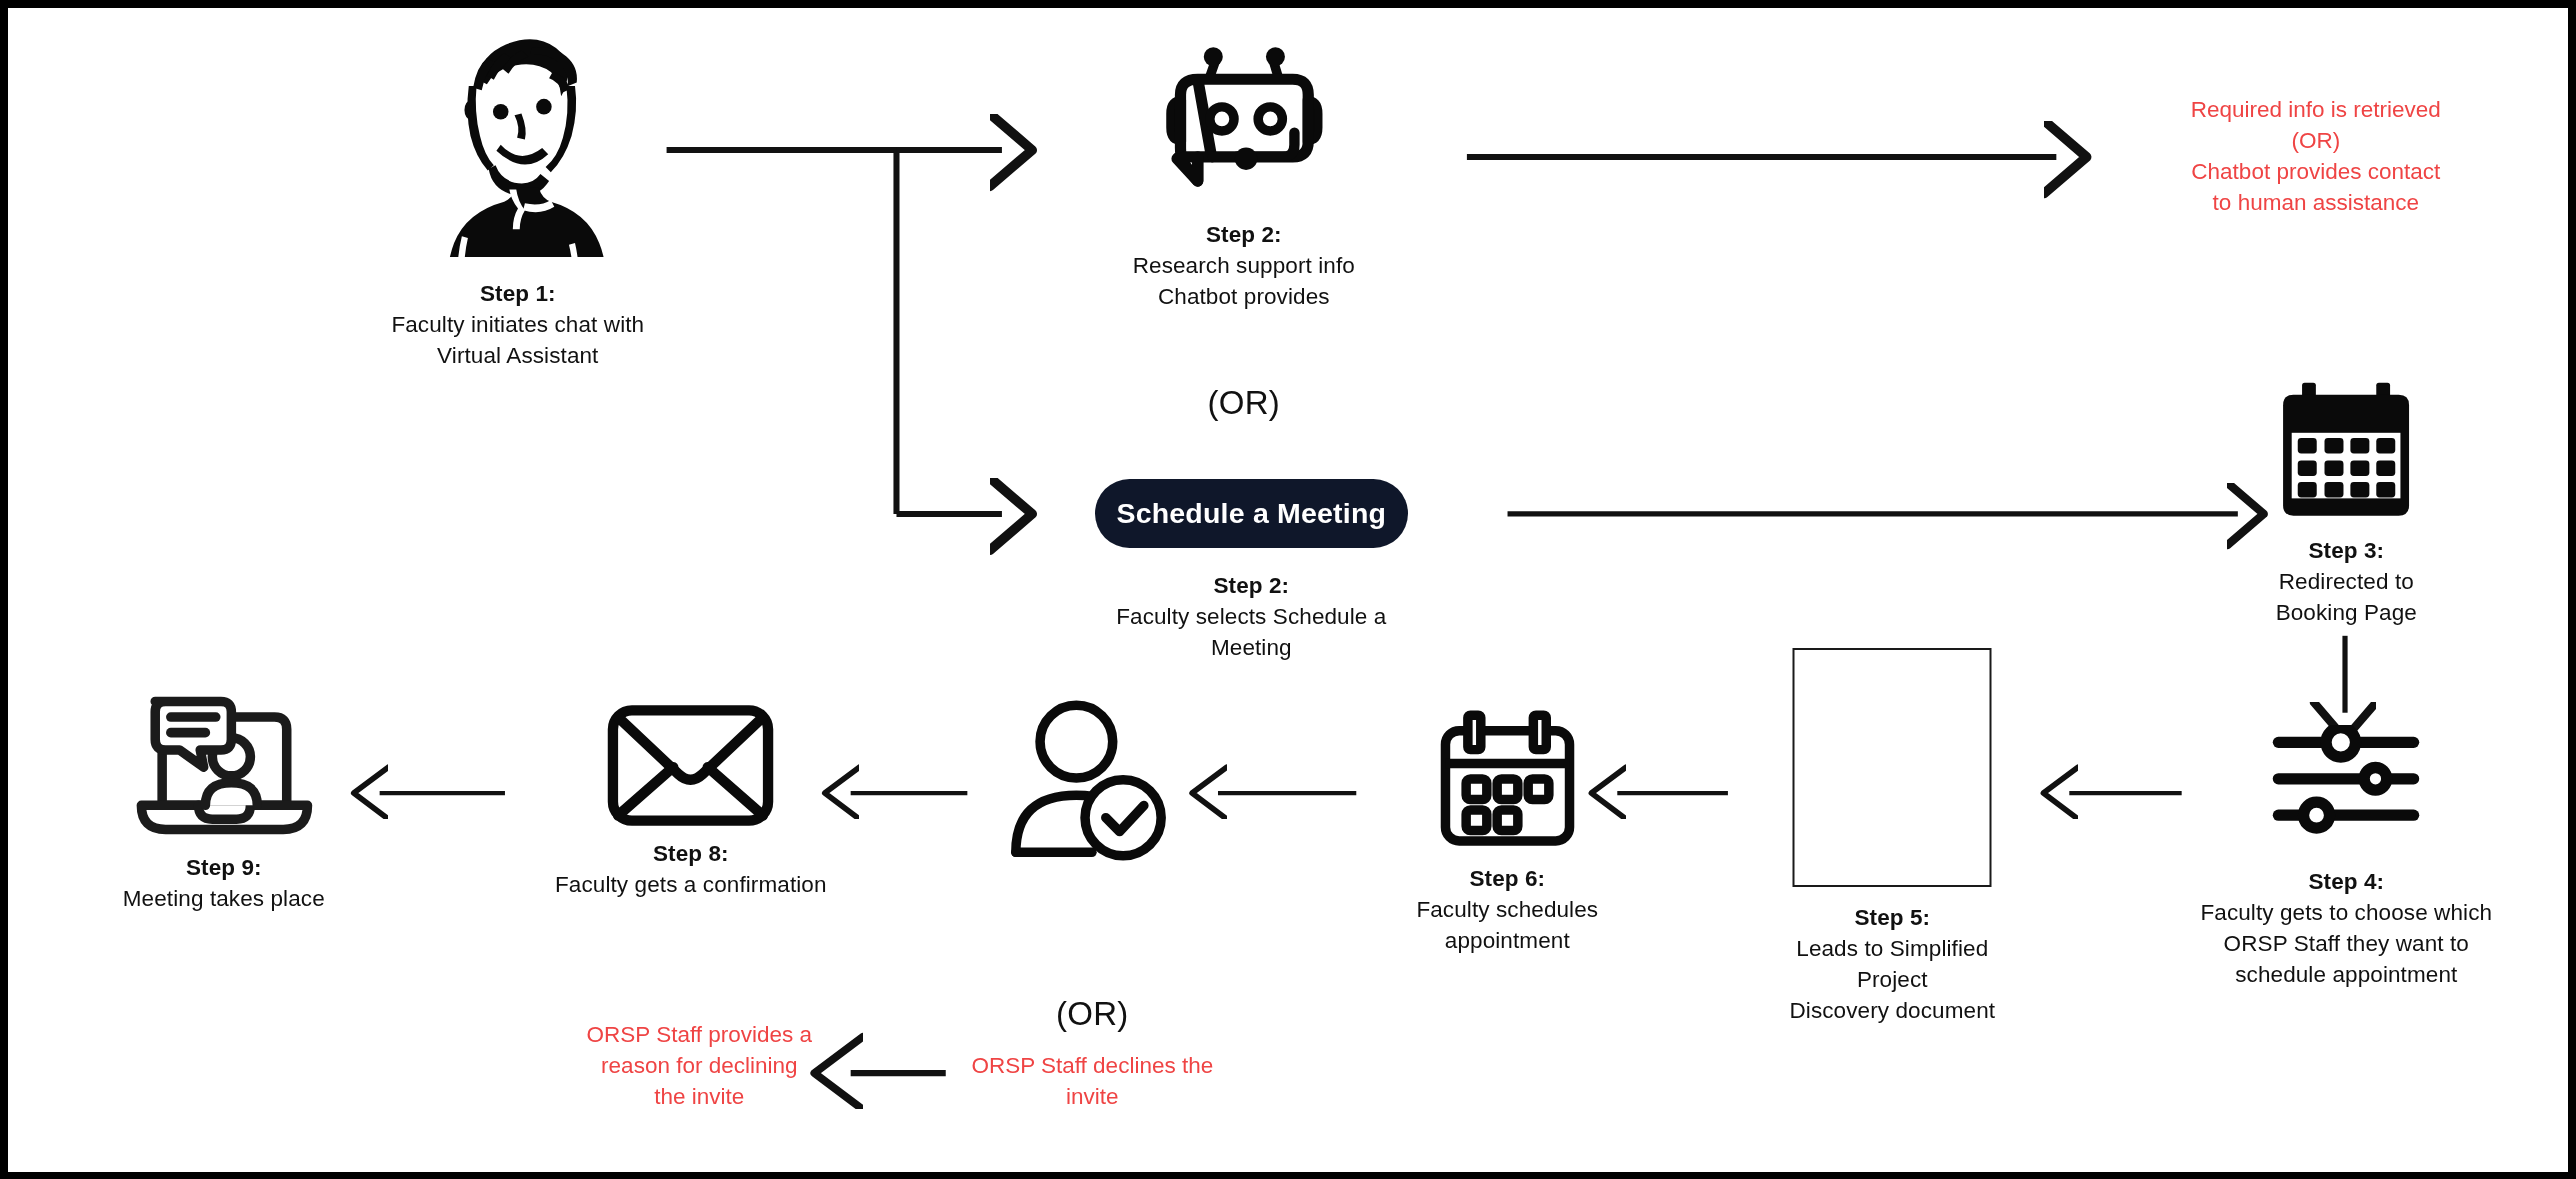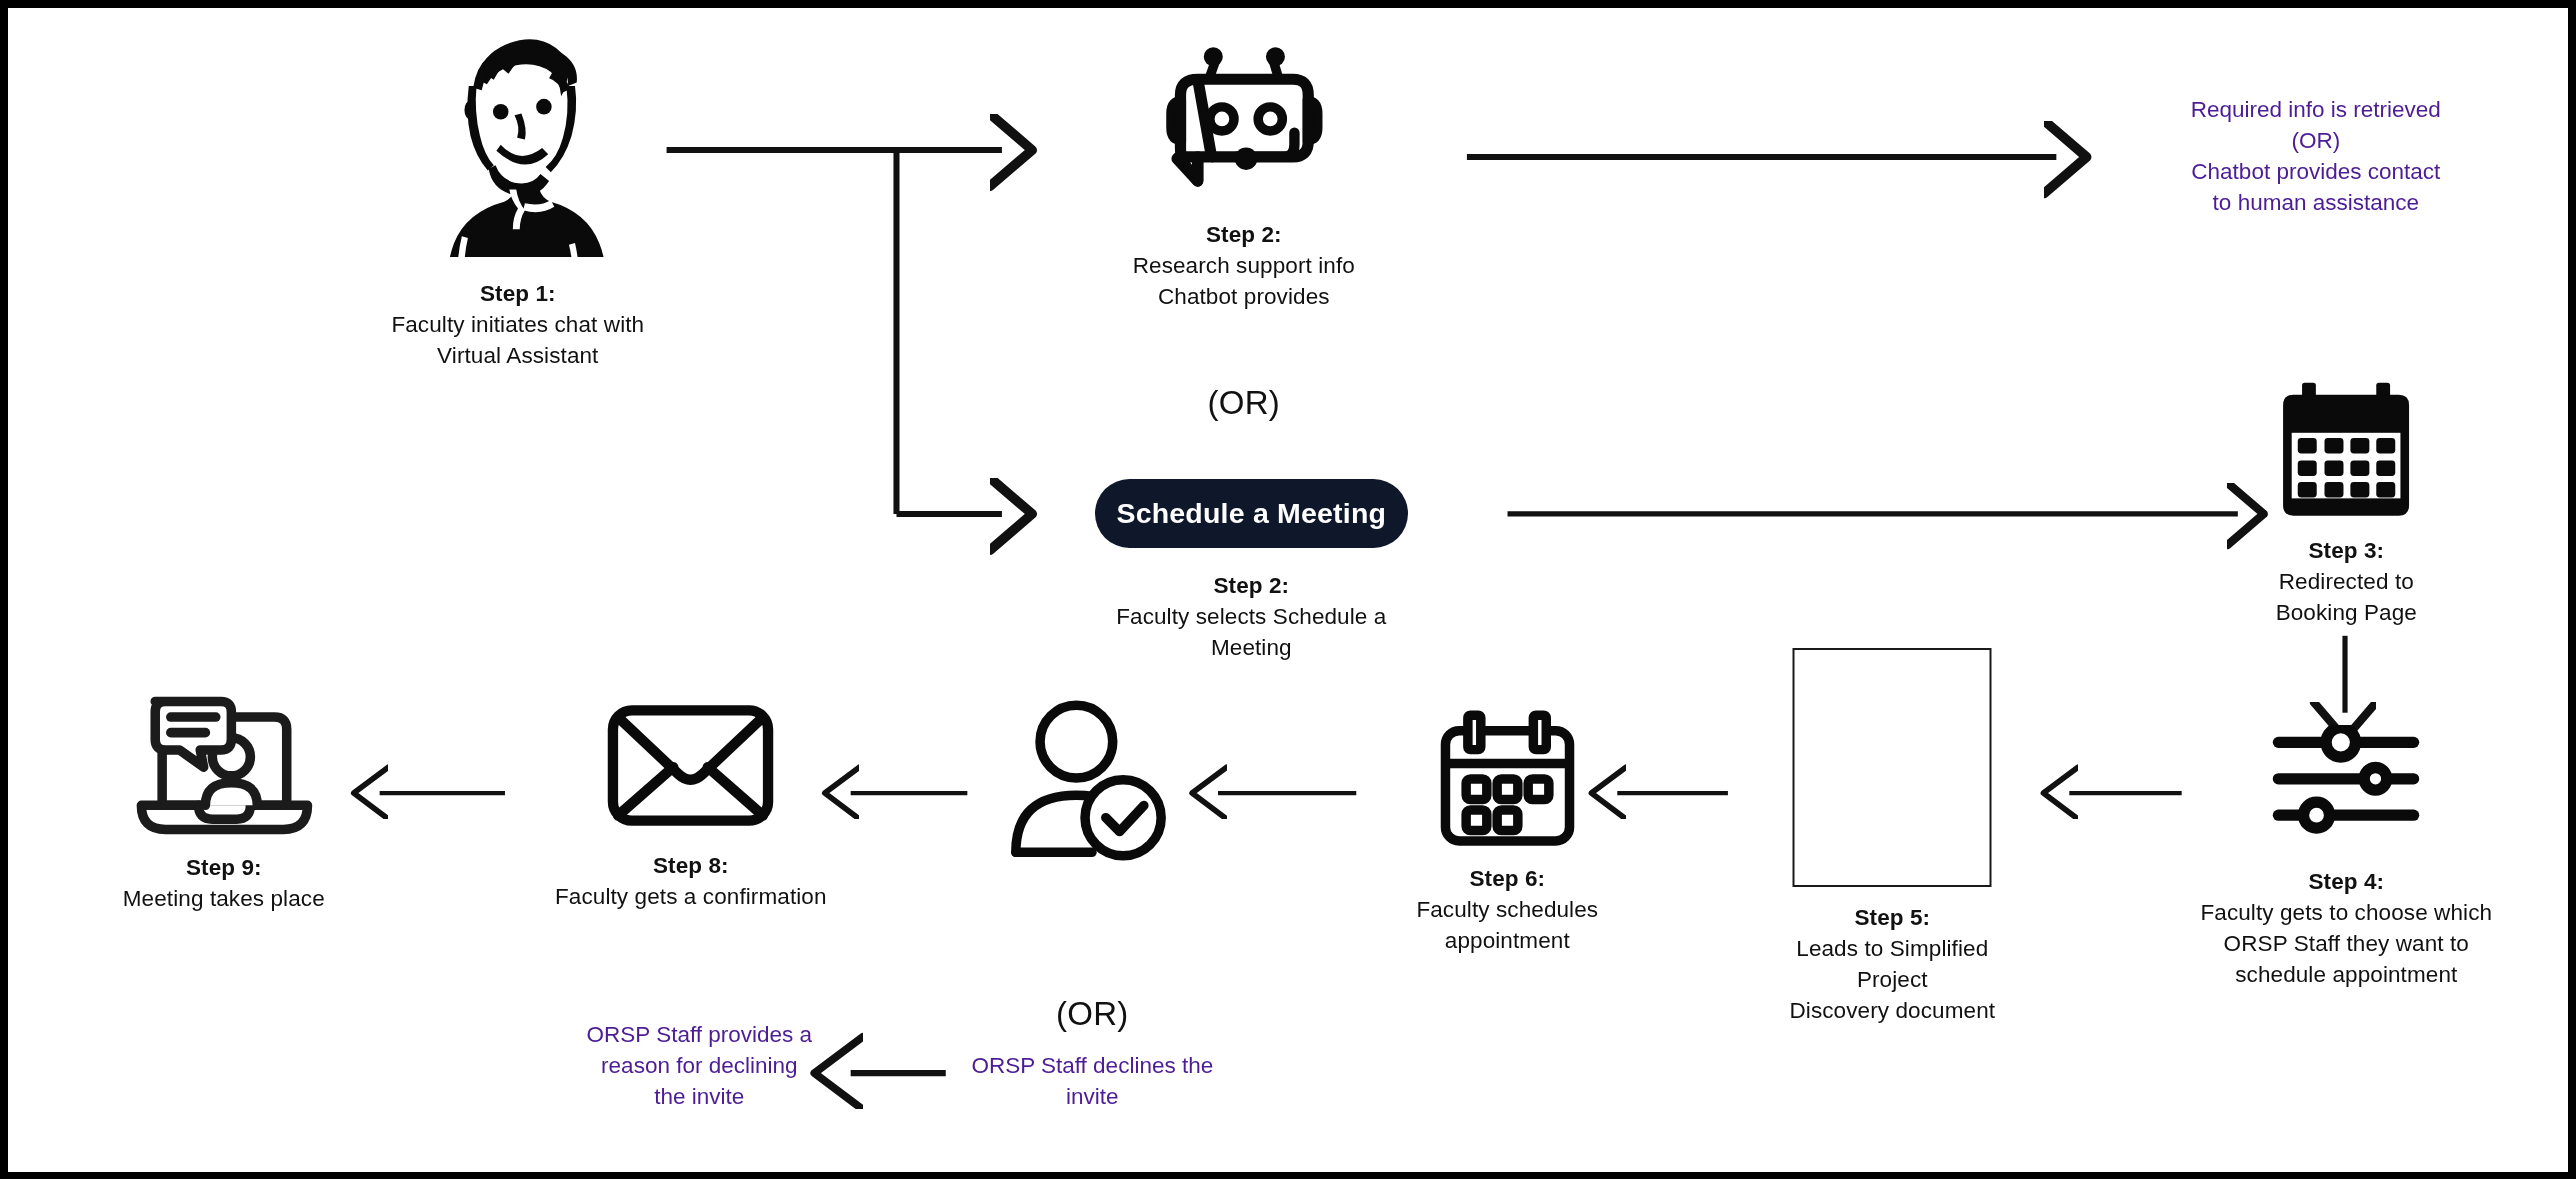--- a/index.html
+++ b/index.html
@@ -45,21 +45,21 @@
   .icon{position:absolute;}
   .docbox{
     position:absolute;
     border:2.6px solid #1a1a1a;
     background:#ffffff;
   }
   .sidetext{
     position:absolute;
     font-size:22.5px;
     line-height:31px;
-    color:#4c1d95;
+    color:#ef4444;
     text-align:center;
   }
 </style>
 </head>
 <body>
 
 <div id="frame">
 
   <svg id="canvas" viewBox="0 0 2962 1346">
     <defs>
@@ -332,21 +332,21 @@
     <div class="icon" style="position:relative;height:138px;">
       <svg width="173" height="131" viewBox="0 0 200 152" style="display:block;margin:0 auto;">
         <g stroke="#0a0a0a" fill="none" stroke-width="12" stroke-linejoin="round" stroke-linecap="round">
           <rect x="10" y="12" width="180" height="128" rx="22"></rect>
           <path d="M16 20 L86 86 q14 13 28 0 L184 20"></path>
           <path d="M16 134 L80 78"></path>
           <path d="M184 134 L120 78"></path>
         </g>
       </svg>
     </div>
-    <div class="caption" style="margin-top:12px;">
+    <div class="caption" style="margin-top:0;">
       <div class="t">Step 8:</div>
       <div>Faculty gets a confirmation</div>
     </div>
   </div>
 
   <div class="node" style="left:69px;top:683px;width:294px;">
     <div class="icon" style="position:relative;height:151px;">
       <svg width="186" height="149" viewBox="0 0 215 172" style="display:block;margin:0 auto;">
         <g stroke="#1b1b1b" fill="none" stroke-width="11" stroke-linecap="round" stroke-linejoin="round">
 

